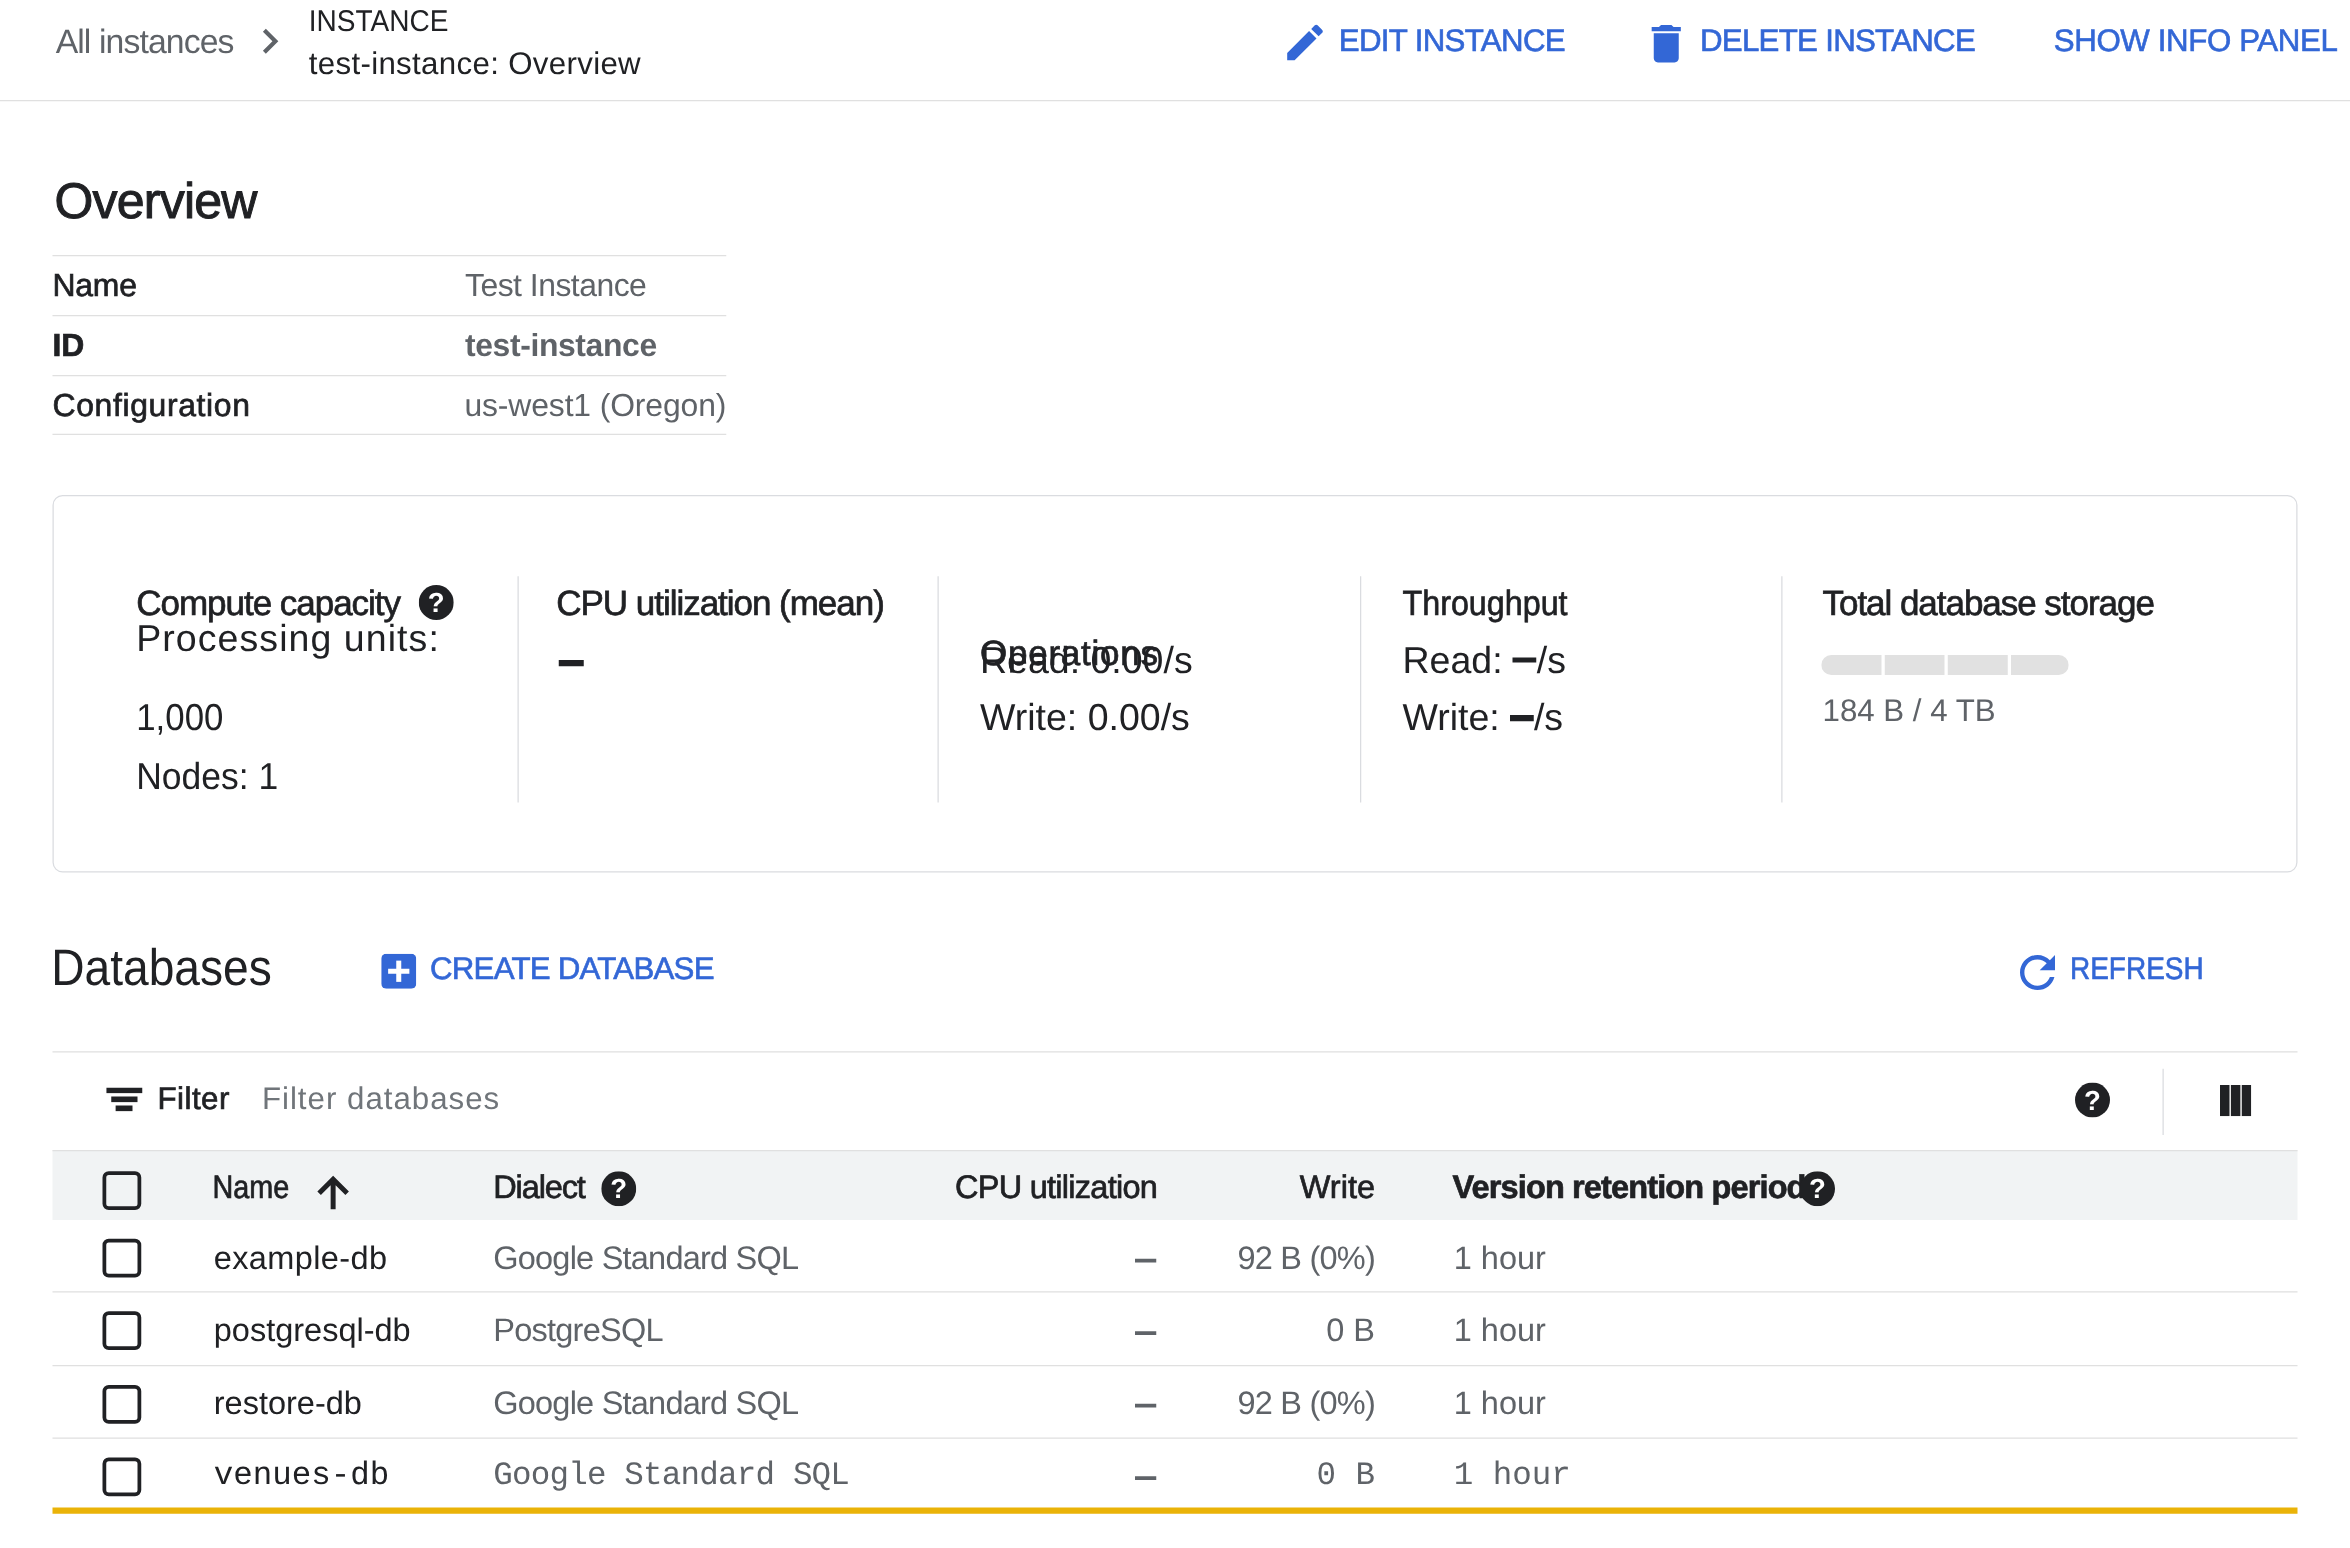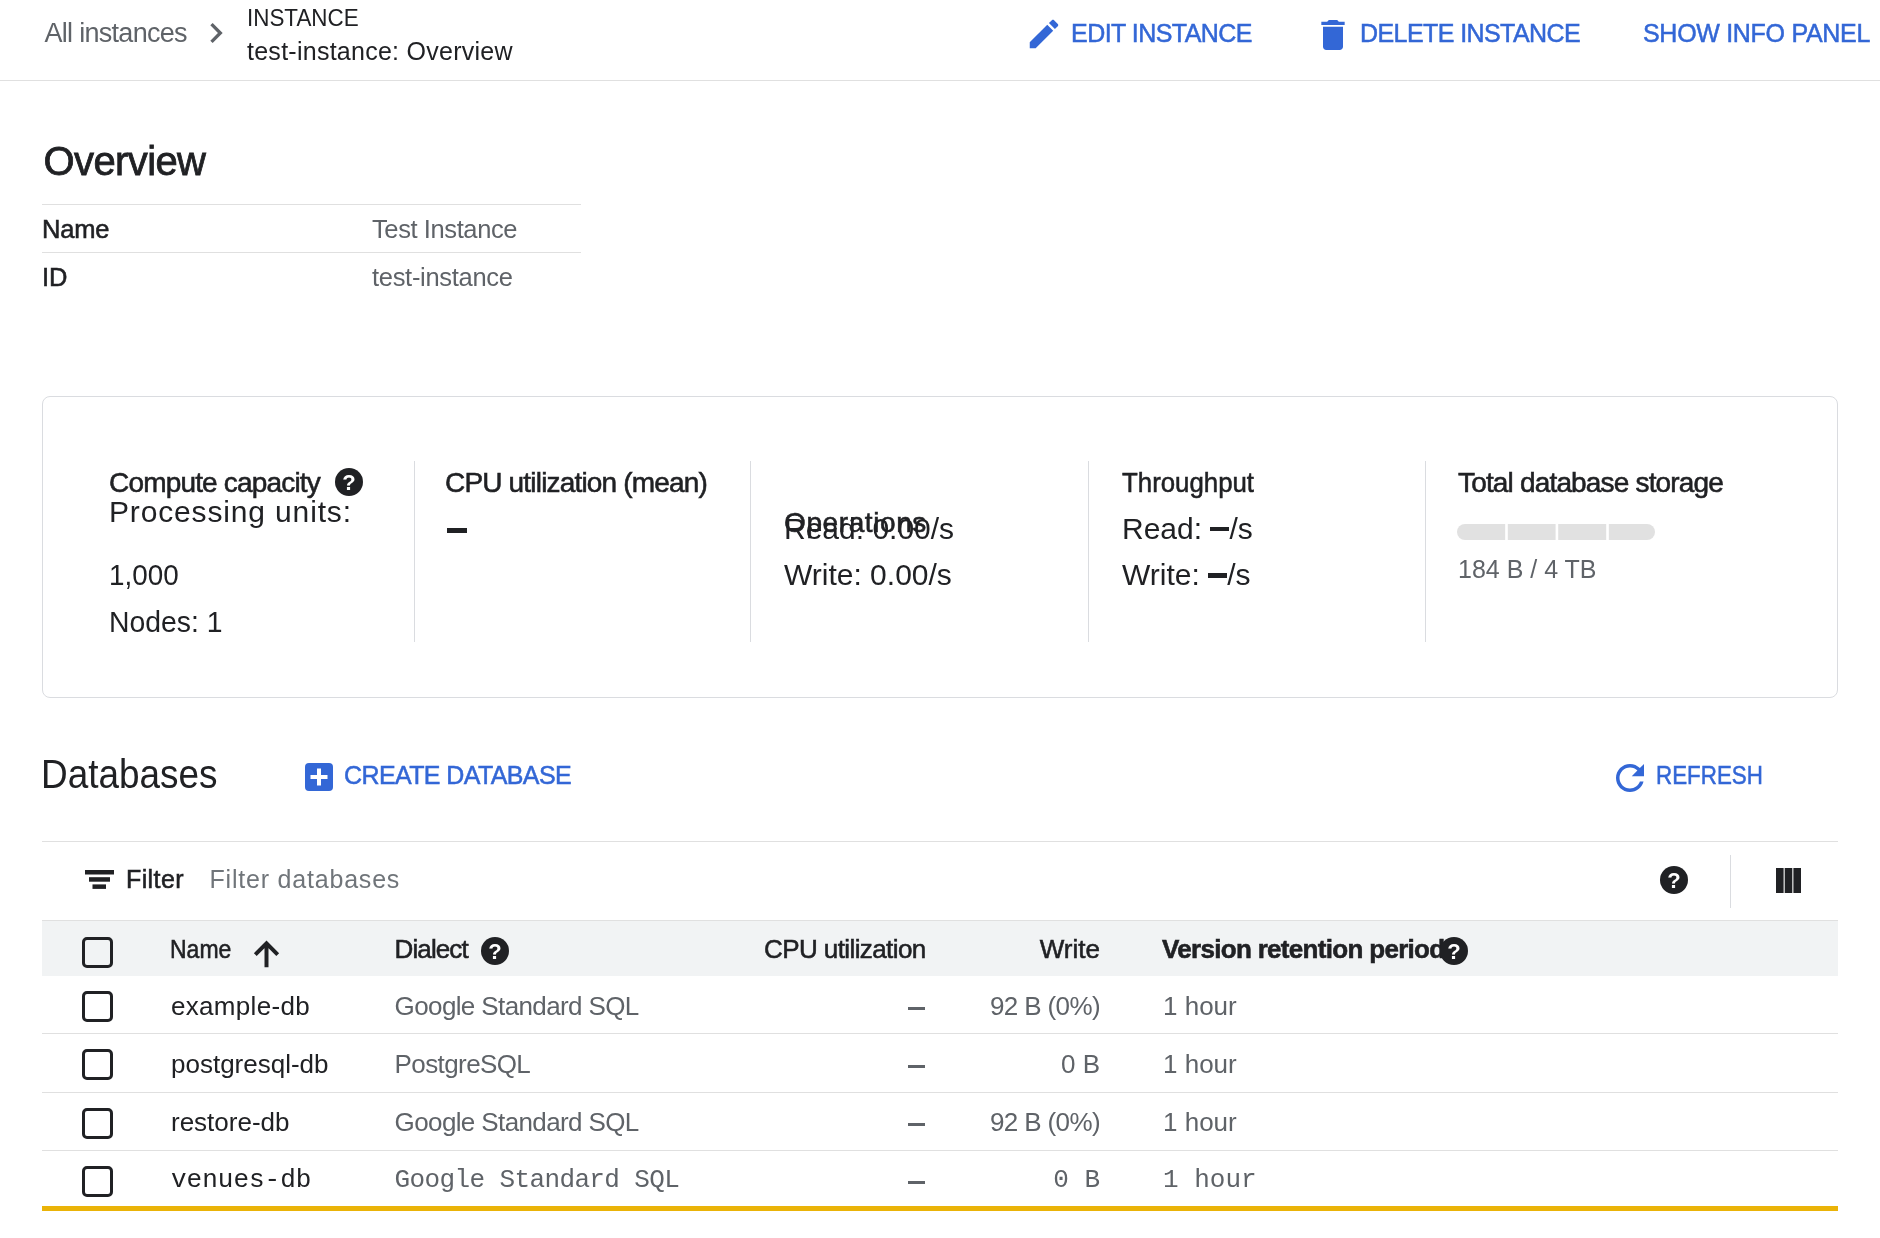--- a/index.html
+++ b/index.html
@@ -36,23 +36,27 @@
 
 <div class="abs btn" style="left:1643px; top:20.8px; letter-spacing:-0.30px;">SHOW INFO PANEL</div>
 
 <div class="abs dark med" style="left:43.5px; top:140.9px; font-size:40px; letter-spacing:-0.61px; -webkit-text-stroke-width:0.8px;">Overview</div>
 
 <div class="abs" style="left:42px; top:204px; width:539px;">
   <div style="display:flex; align-items:center; height:48px; border-top:1px solid #e0e0e0; font-size:25.5px;">
     <div class="dark med" style="width:330px; letter-spacing:-0.16px; position:relative; top:1.5px;">Name</div>
       <div class="gray" style="letter-spacing:-0.40px; position:relative; top:1.5px;">Test Instance</div>
   </div>
-  <div style="display:flex; align-items:center; height:48px; border-top:1px solid #e0e0e0; font-size:25.5px;">
+  <div style="display:flex; align-items:center; height:48px; border-top:1px solid #e0e0e0; font-size:25.5px;font-weight:bold;">
     <div class="dark med" style="width:330px; position:relative; top:1.5px;">ID</div>
       <div class="gray" style="letter-spacing:-0.30px; position:relative; top:1.5px;">test-instance</div>
+  </div>
+  <div style="display:flex; align-items:center; height:48px; border-top:1px solid #e0e0e0; border-bottom:1px solid #e0e0e0; font-size:25.5px;">
+    <div class="dark med" style="width:330px; letter-spacing:0.52px; position:relative; top:1.5px;">Configuration</div>
+      <div class="gray" style="letter-spacing:-0.10px; position:relative; top:1.5px;">us-west1 (Oregon)</div>
   </div>
 </div>
 
 <div class="abs" style="left:42px; top:396px; width:1796px; height:302px; border:1px solid #dadce0; border-radius:8px; background:#fff;"></div>
 <div class="abs" style="left:414px; top:461px; width:1px; height:181px; background:#dadce0;"></div>
 <div class="abs" style="left:750px; top:461px; width:1px; height:181px; background:#dadce0;"></div>
 <div class="abs" style="left:1088px; top:461px; width:1px; height:181px; background:#dadce0;"></div>
 <div class="abs" style="left:1425px; top:461px; width:1px; height:181px; background:#dadce0;"></div>
 
 <div class="abs dark med" style="left:109px; top:469.3px; font-size:28px; letter-spacing:-0.82px;">Compute capacity</div>

